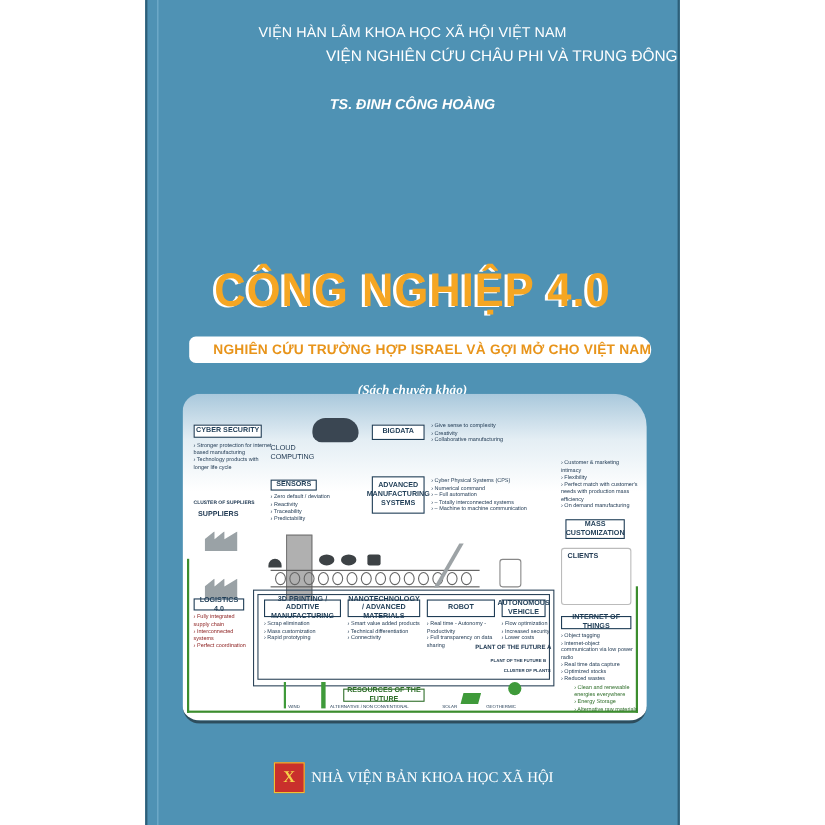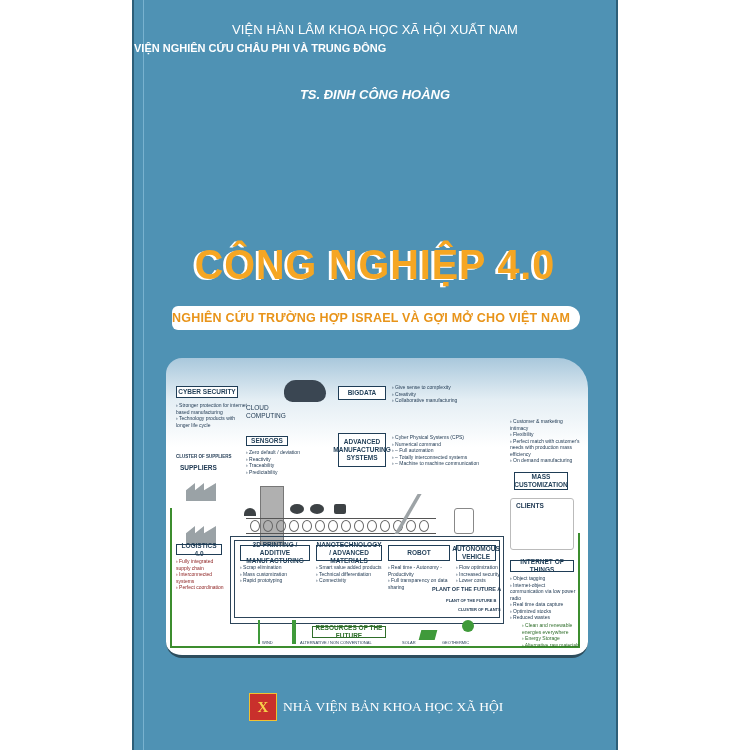--- a/index.html
+++ b/index.html
@@ -1,24 +1,24 @@
 <!DOCTYPE html>
 <html><head>
 <meta charset="utf-8">
 <style>
   html, body { margin:0; padding:0; }
   body { width:750px; height:750px; background:#ffffff; position:relative; overflow:hidden; font-family:"Liberation Sans", sans-serif; }
   .cover { position:absolute; left:132px; top:0; width:486px; height:750px; background:#4f92b4; border-left:2px solid #2d5f79; border-right:2px solid #2d5f79; box-sizing:border-box; }
   .spine-line { position:absolute; left:9px; top:0; width:1px; height:750px; background:#8cc0da; opacity:.7; }
   .org1 { position:absolute; top:22px; left:0; width:100%; text-align:center; color:#fff; font-size:13px; letter-spacing:.1px; }
-  .org2 { position:absolute; top:42px; left:0; width:100%; text-align:left; color:#fff; font-size:11px; font-weight:bold; }
+  .org2 { position:absolute; top:42px; left:0; width:100%; text-align:right; color:#fff; font-size:14px; font-weight:normal; }
   .author { position:absolute; top:87px; left:0; width:100%; text-align:center; color:#fff; font-size:13px; font-weight:bold;font-style:italic; }
   .title1 { position:absolute; top:190px; left:0; width:100%; text-align:center; color:#fff; font-family:"Liberation Serif", serif; font-size:36px; letter-spacing:1px; }
   .title2 { position:absolute; top:240px; left:0; width:100%; text-align:center; color:#f5a623; font-size:43px; font-weight:bold; letter-spacing:1px; transform:scaleX(.92); text-shadow:-3px 1px 0 #ffffff; }
-  .subtitle-box { position:absolute; top:306px; left:38px; width:408px; height:24px; background:#ffffff; border-radius:6px 12px 12px 6px; text-align:left; }
+  .subtitle-box { position:absolute; top:306px; left:38px; width:408px; height:24px; background:#ffffff; border-radius:6px 12px 12px 6px; text-align:right;padding-left:12px; }
   .subtitle { color:#e8941a; font-size:12.5px; font-weight:bold; line-height:24px; letter-spacing:.2px; }
   .mono { position:absolute; top:347px; left:0; width:100%; text-align:center; color:#fff; font-family:"Liberation Serif", serif; font-style:italic; font-weight:bold; font-size:12px; }
   .panel { position:absolute; top:358px; left:32px; width:422px; height:300px; border-radius:16px 30px 16px 16px; background:linear-gradient(#a9c8dc 0%, #e4eef4 14%, #ffffff 30%); border-bottom:3px solid #2d4d5d; box-sizing:border-box; overflow:hidden; }
   .dbox { position:absolute; background:#fff; border:1.5px solid #1f3d56; color:#1f3d56; font-size:6.5px; font-weight:bold; text-align:center; line-height:8px; display:flex; align-items:center; justify-content:center; box-sizing:border-box; }
   .bullets { position:absolute; color:#233c55; font-size:5px; line-height:6.5px; }
   .bullets div::before { content:"› "; }
   .lbl { position:absolute; color:#233c55; font-size:6.5px; font-weight:bold; }
   .cloud { position:absolute; left:118px; top:22px; width:42px; height:22px; background:#3a4652; border-radius:14px 16px 10px 10px; }
   .frame { position:absolute; border:1px solid #2c4459; }
   .greenline { position:absolute; background:#3c8d2e; }
@@ -31,29 +31,30 @@
   .footer { position:absolute; top:692px; left:115px; height:30px; display:flex; align-items:center; gap:6px; }
   .logo { width:28px; height:28px; background:#c9302c; border:1.5px solid #f2c230; box-sizing:border-box; display:flex; align-items:center; justify-content:center; color:#f6d24a; font-weight:bold; font-size:15px; font-family:"Liberation Serif", serif; }
   .pub { color:#fff; font-family:"Liberation Serif", serif; font-size:13.5px; }
 </style>
 </head>
 <body>
 
 <div class="cover">
   <div class="spine-line"></div>
 
-  <div class="org1">VIỆN HÀN LÂM KHOA HỌC XÃ HỘI XUẤT NAM</div>
+  <div class="org1">VIỆN HÀN LÂM KHOA HỌC XÃ HỘI VIỆT NAM</div>
   <div class="org2">VIỆN NGHIÊN CỨU CHÂU PHI VÀ TRUNG ĐÔNG</div>
   <div class="author">TS. ĐINH CÔNG HOÀNG</div>
 
   <div class="title2">CÔNG NGHIỆP 4.0</div>
 
   <div class="subtitle-box">
     <span class="subtitle">NGHIÊN CỨU TRƯỜNG HỢP ISRAEL VÀ GỢI MỞ CHO VIỆT NAM</span>
   </div>
+  <div class="mono">(Sách chuyên khảo)</div>
 
   <div class="panel">
 
     <div class="dbox" style="left:10px;top:28px;width:62px;height:12px;">CYBER SECURITY</div>
     <div class="bullets" style="left:10px;top:44px;width:72px;">
       <div>Stronger protection for internet based manufacturing</div>
       <div>Technology products with longer life cycle</div>
     </div>
     <div class="cloud"></div>
     <div class="lbl" style="left:80px;top:46px;width:40px;line-height:8px;font-weight:normal;">CLOUD COMPUTING</div>

